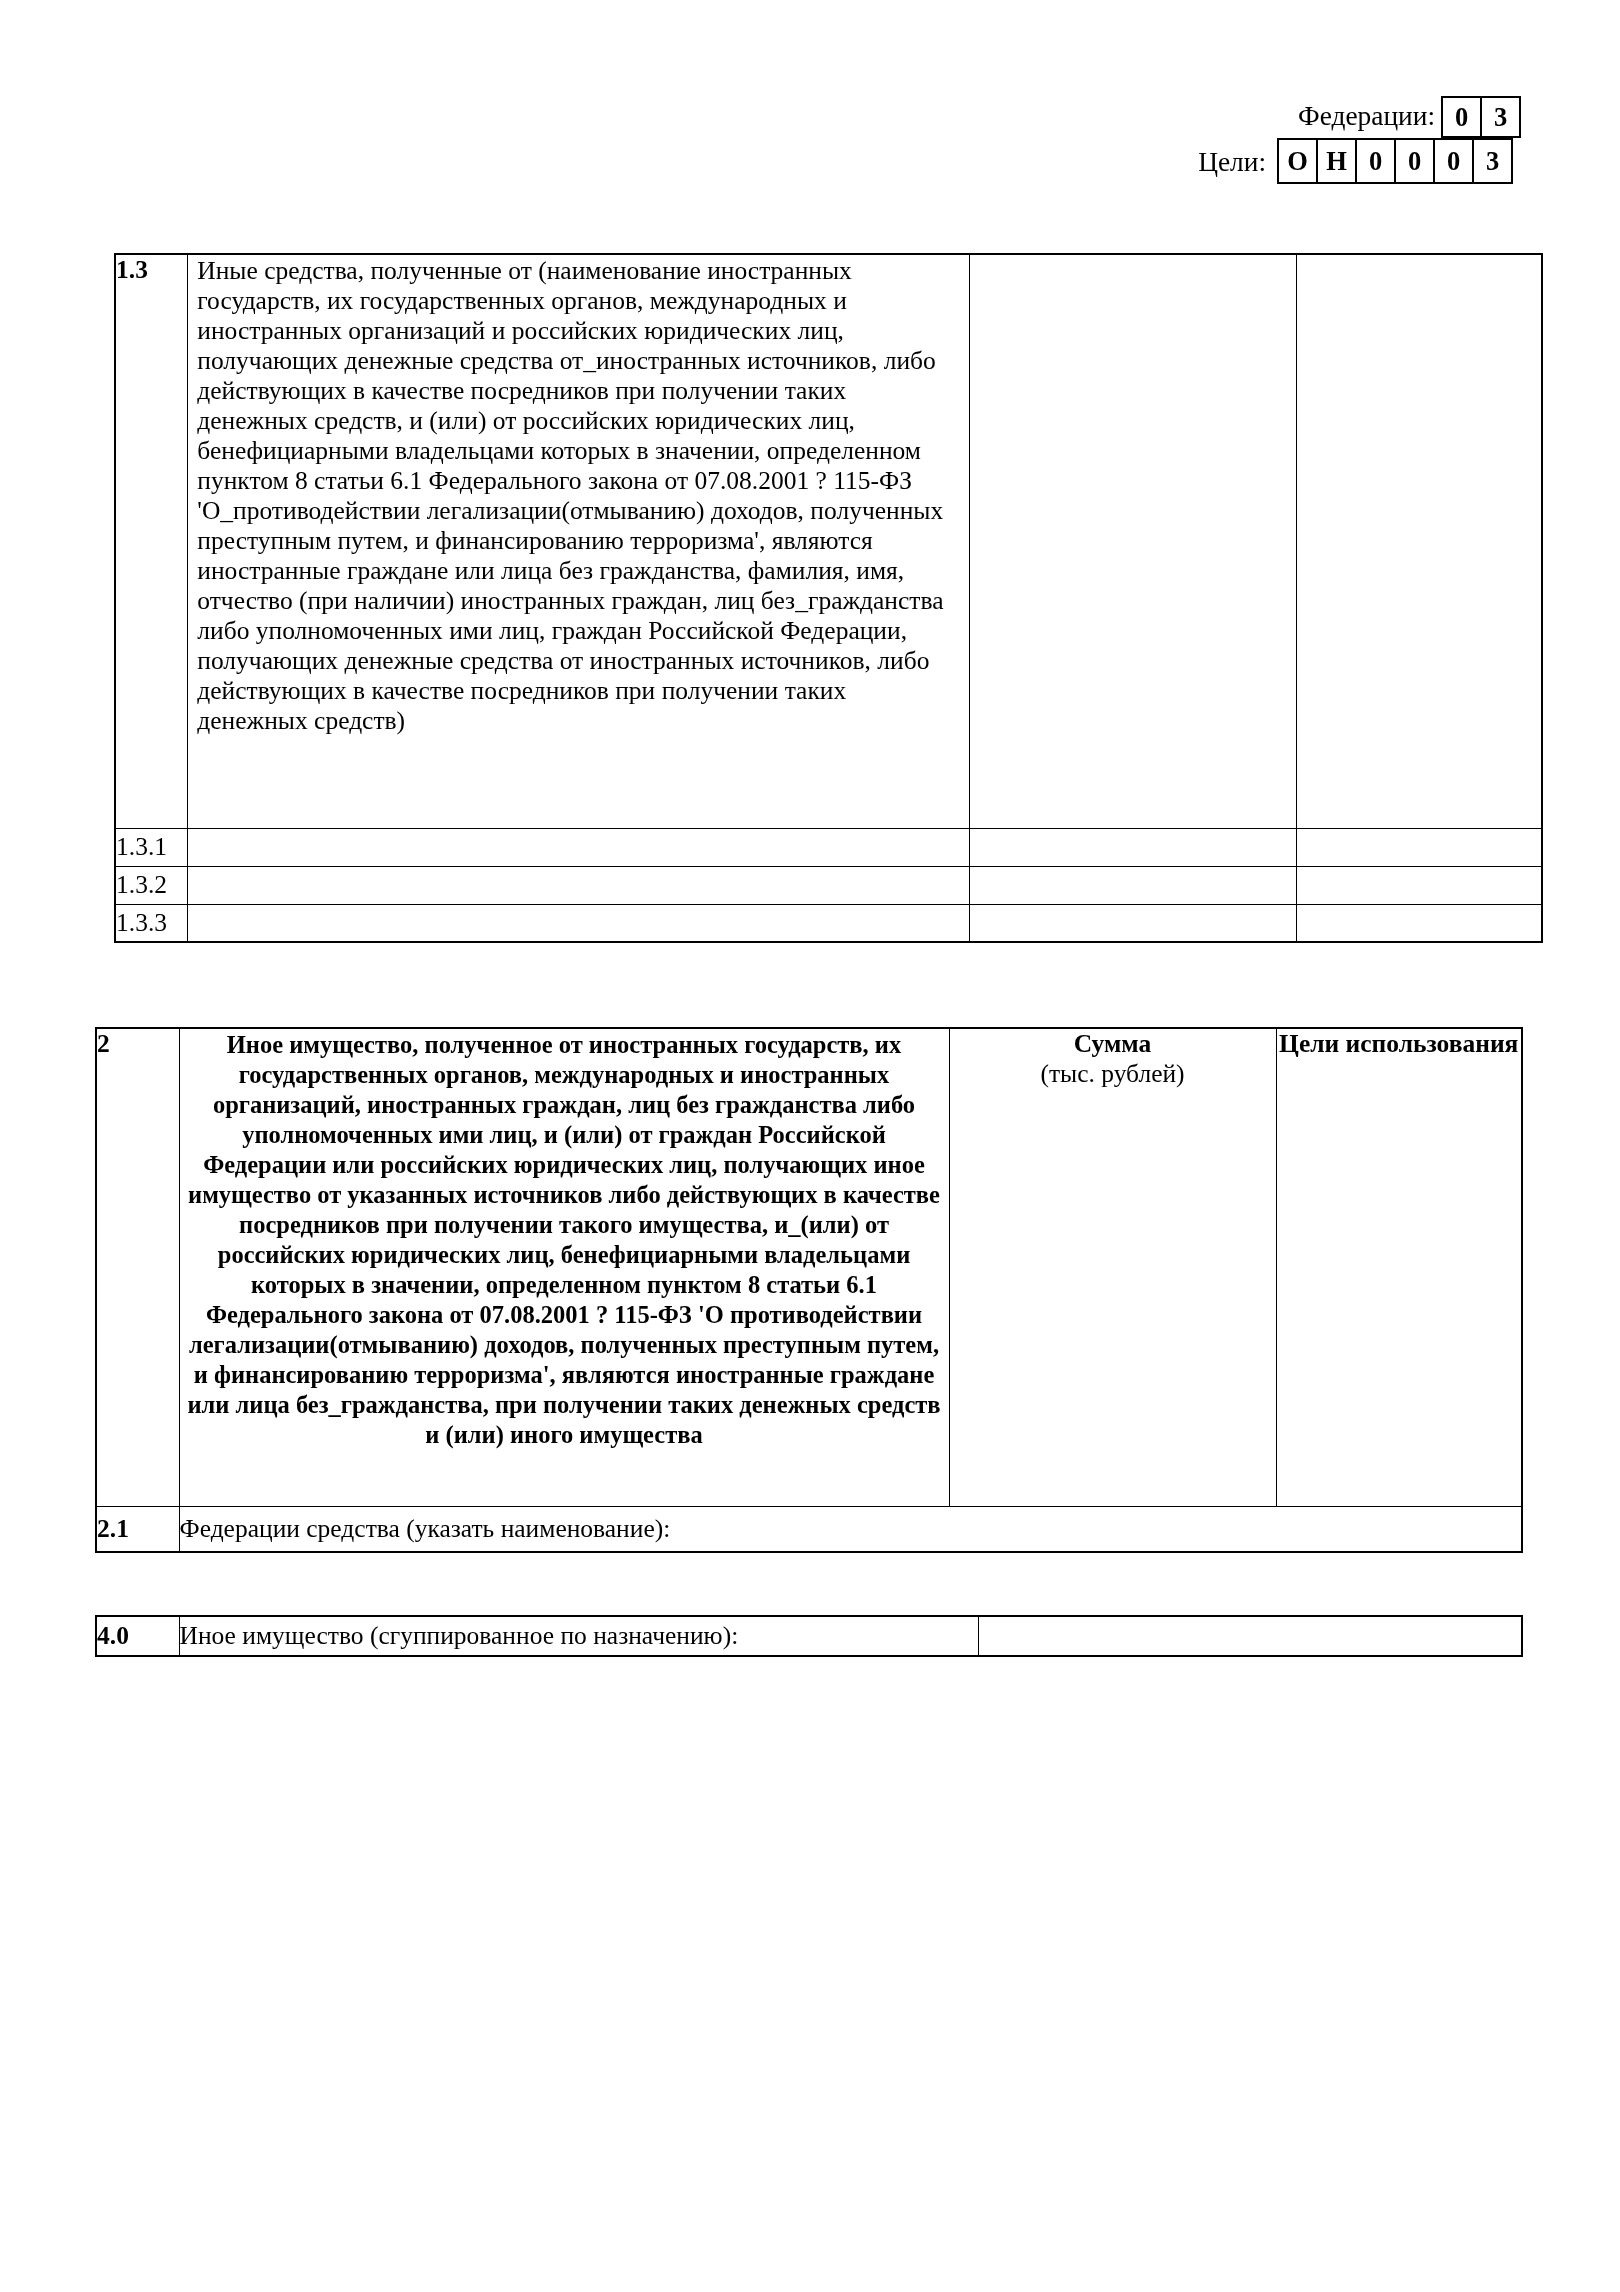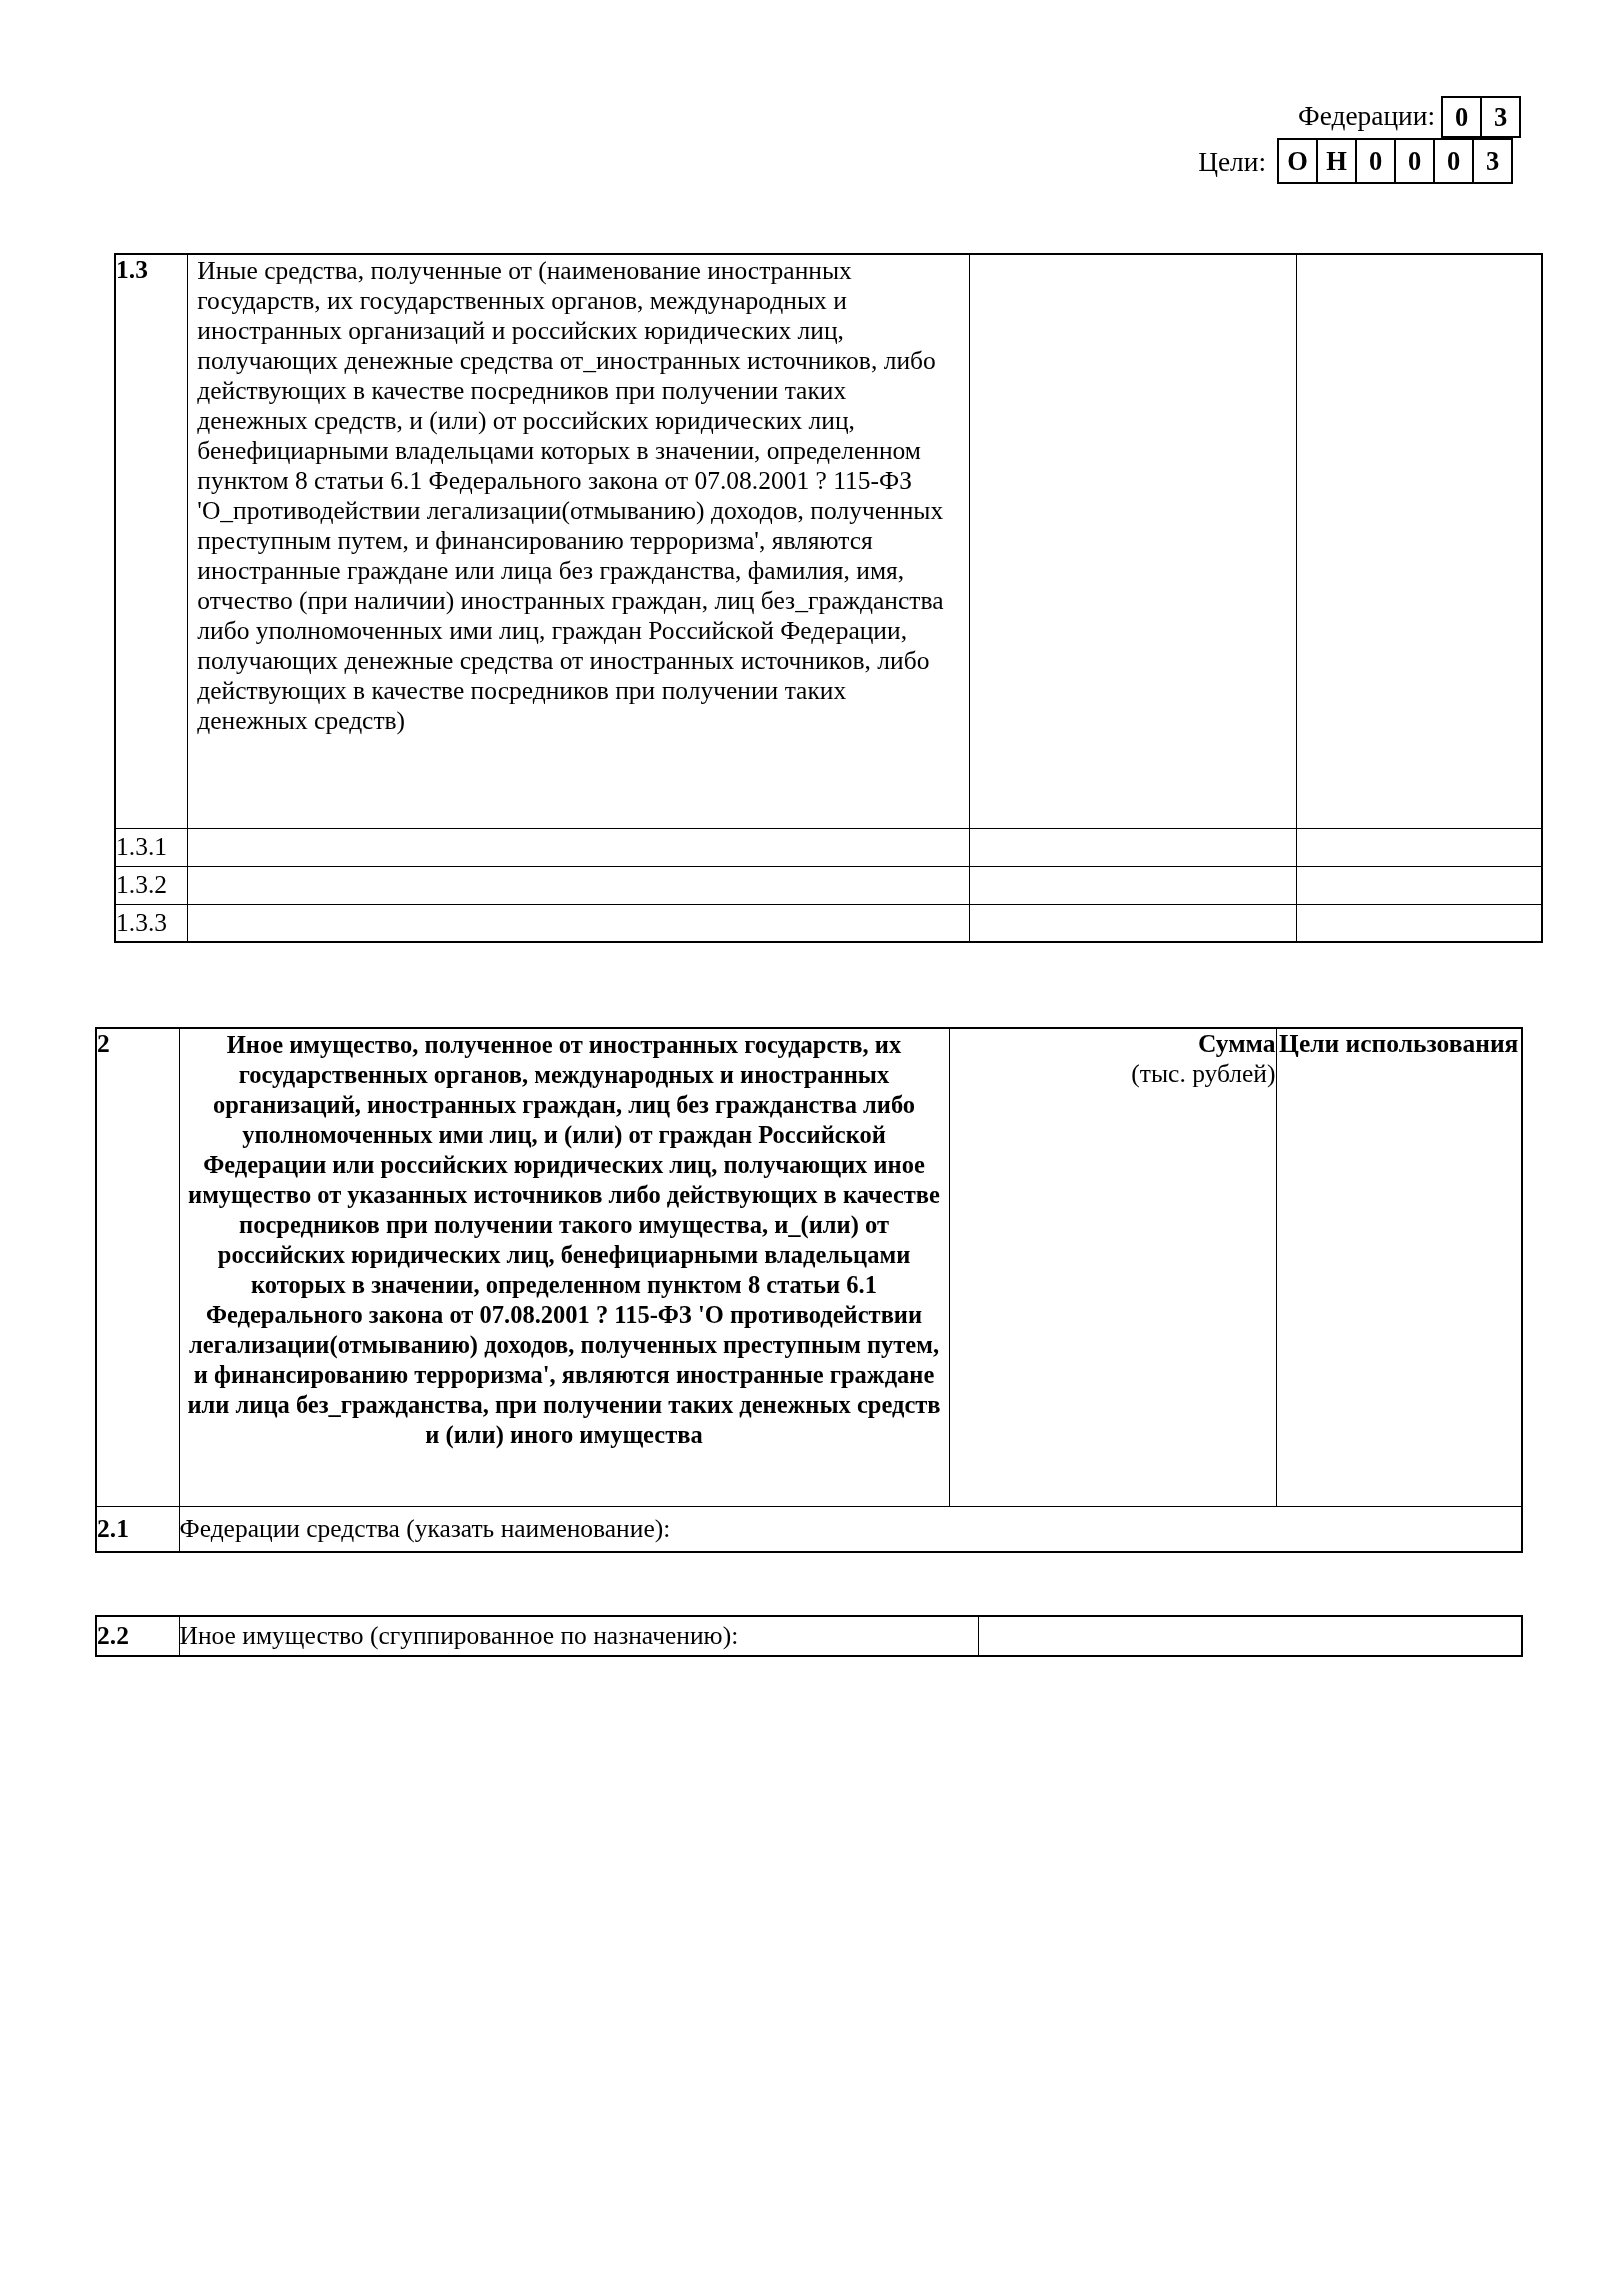--- a/index.html
+++ b/index.html
@@ -42,21 +42,21 @@
   .bold { font-weight:bold; }
   td.txt { vertical-align:top; }
   .clip13 {
     height:570px; overflow:hidden; font-size:25.5px; line-height:30px;
     padding:1px 7.8px 0 9.8px; text-align:left;
   }
   .clip2 {
     height:476px; overflow:hidden; font-size:24.5px; line-height:30px;
     font-weight:bold; text-align:center; padding:1px 3.9px 0 3.9px;
   }
-  td.sumh { vertical-align:top; text-align:right; font-size:25.5px; padding-top:2px; }
+  td.sumh { vertical-align:top; text-align:center; font-size:25.5px; padding-top:2px; }
   .sum-title { font-weight:bold; }
   td.purph { vertical-align:top; text-align:center; font-size:25.5px; font-weight:bold; padding:2px 25.5px 0 25.5px; }
   td.lbl { font-size:25.5px; vertical-align:middle; padding-left:9.8px; text-align:left; }
 </style>
 </head>
 <body>
 
 <div class="page">
 
   <div class="toplabel pagelabel">Федерации:</div>
@@ -139,21 +139,21 @@
   </table>
 
   <table class="t t22">
     <colgroup>
         <col style="width:83px">
         <col style="width:799px">
         <col style="width:544px">
       </colgroup>
     <tbody>
       <tr>
-        <td class="num vmid bold">2.2</td>
+        <td class="num vmid bold">4.0</td>
         <td class="lbl">Иное имущество (сгуппированное по назначению):</td>
         <td></td>
       </tr>
     </tbody>
   </table>
 
 </div>
 
 
 </body></html>

